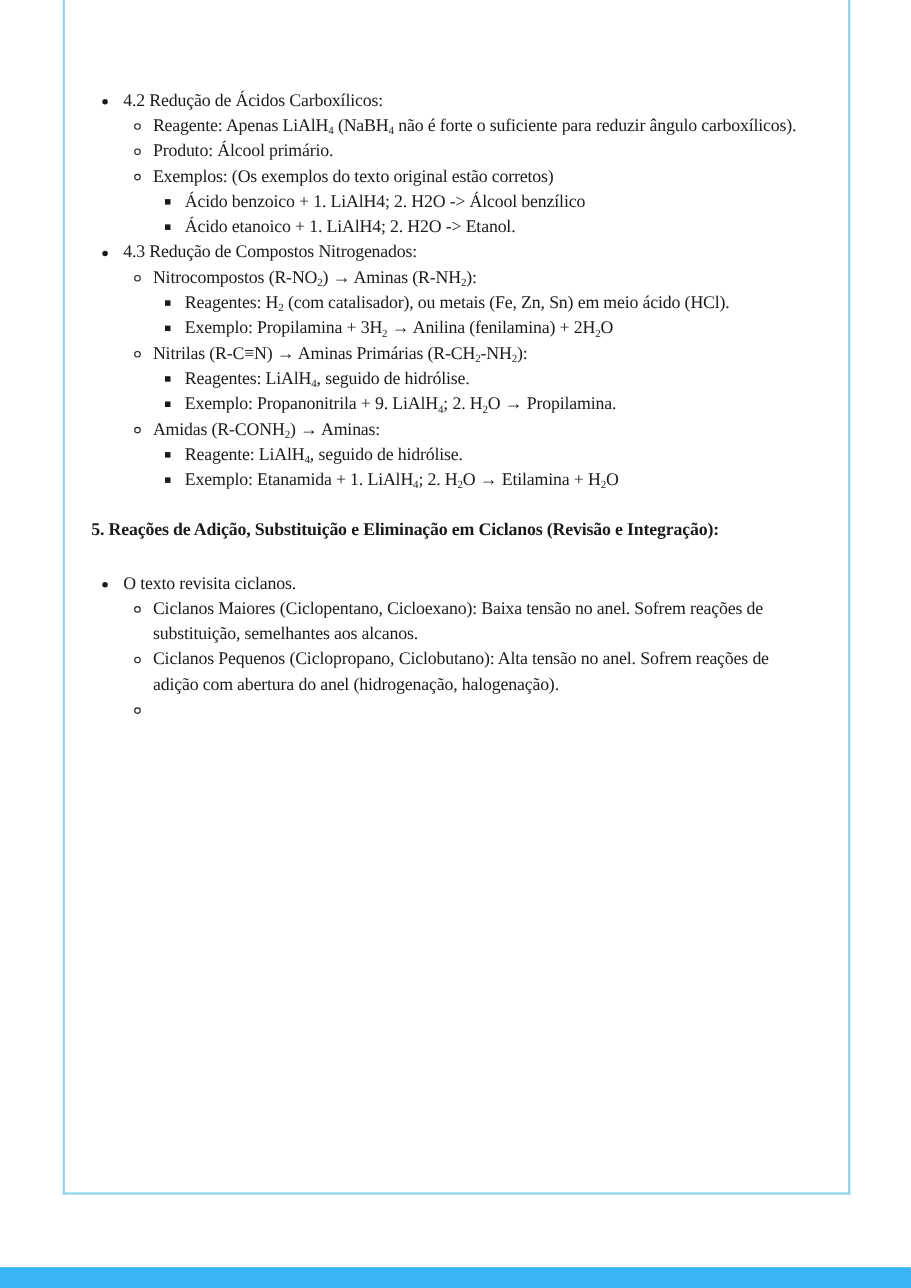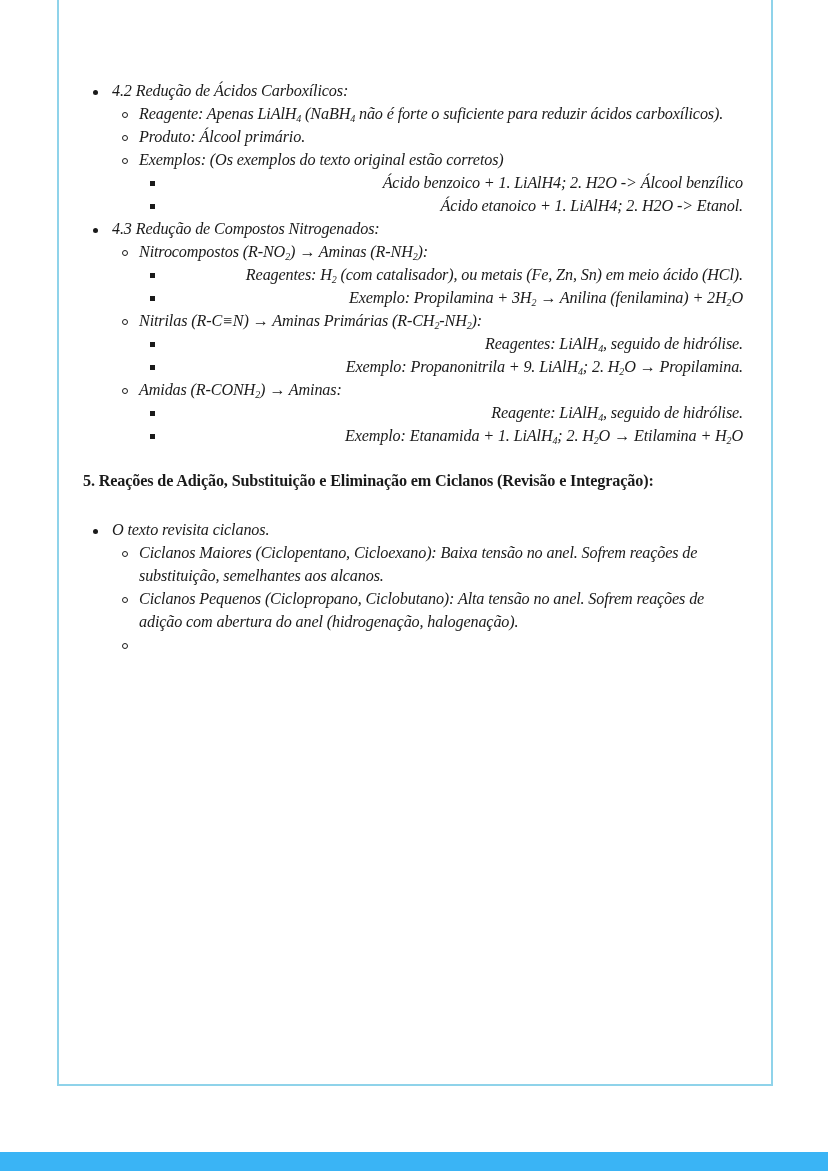--- a/index.html
+++ b/index.html
@@ -35,21 +35,20 @@
       line-height: 23px;
       letter-spacing: -0.15px;
     }
     ul {
       margin: 0;
       padding: 0;
       list-style: none;
     }
     li {
       position: relative;
-      font-style: italic;
     }
     .l1 > li {
       padding-left: 29px;
     }
     .l1 > li::before {
       content: "";
       position: absolute;
       left: 10px;
       top: 10px;
       width: 5px;
@@ -66,21 +65,20 @@
       left: 10px;
       top: 9px;
       width: 4px;
       height: 4px;
       border-radius: 50%;
       border: 1.2px solid #1a1a1a;
       background: transparent;
     }
     .l3 > li {
       padding-left: 29px;
-      text-align: right;
     }
     .l3 > li::before {
       content: "";
       position: absolute;
       left: 11px;
       top: 9px;
       width: 5px;
       height: 5px;
       background: #1a1a1a;
     }
@@ -109,21 +107,21 @@
 
 <div class="page-frame"></div>
 
 <div class="content">
 
   <ul class="l1">
 
     <li>
       <span>4.2 Redução de Ácidos Carboxílicos:</span>
       <ul class="l2">
-        <li><span>Reagente: Apenas LiAlH</span><sub>4</sub><span> (NaBH</span><sub>4</sub><span> não é forte o suficiente para reduzir ácidos carboxílicos).</span></li>
+        <li><span>Reagente: Apenas LiAlH</span><sub>4</sub><span> (NaBH</span><sub>4</sub><span> não é forte o suficiente para reduzir ângulo carboxílicos).</span></li>
         <li><span>Produto: Álcool primário.</span></li>
         <li>
           <span>Exemplos: (Os exemplos do texto original estão corretos)</span>
           <ul class="l3">
             <li>Ácido benzoico + 1. LiAlH4; 2. H2O -&gt; Álcool benzílico</li>
             <li>Ácido etanoico + 1. LiAlH4; 2. H2O -&gt; Etanol.</li>
           </ul>
         </li>
       </ul>
     </li>

